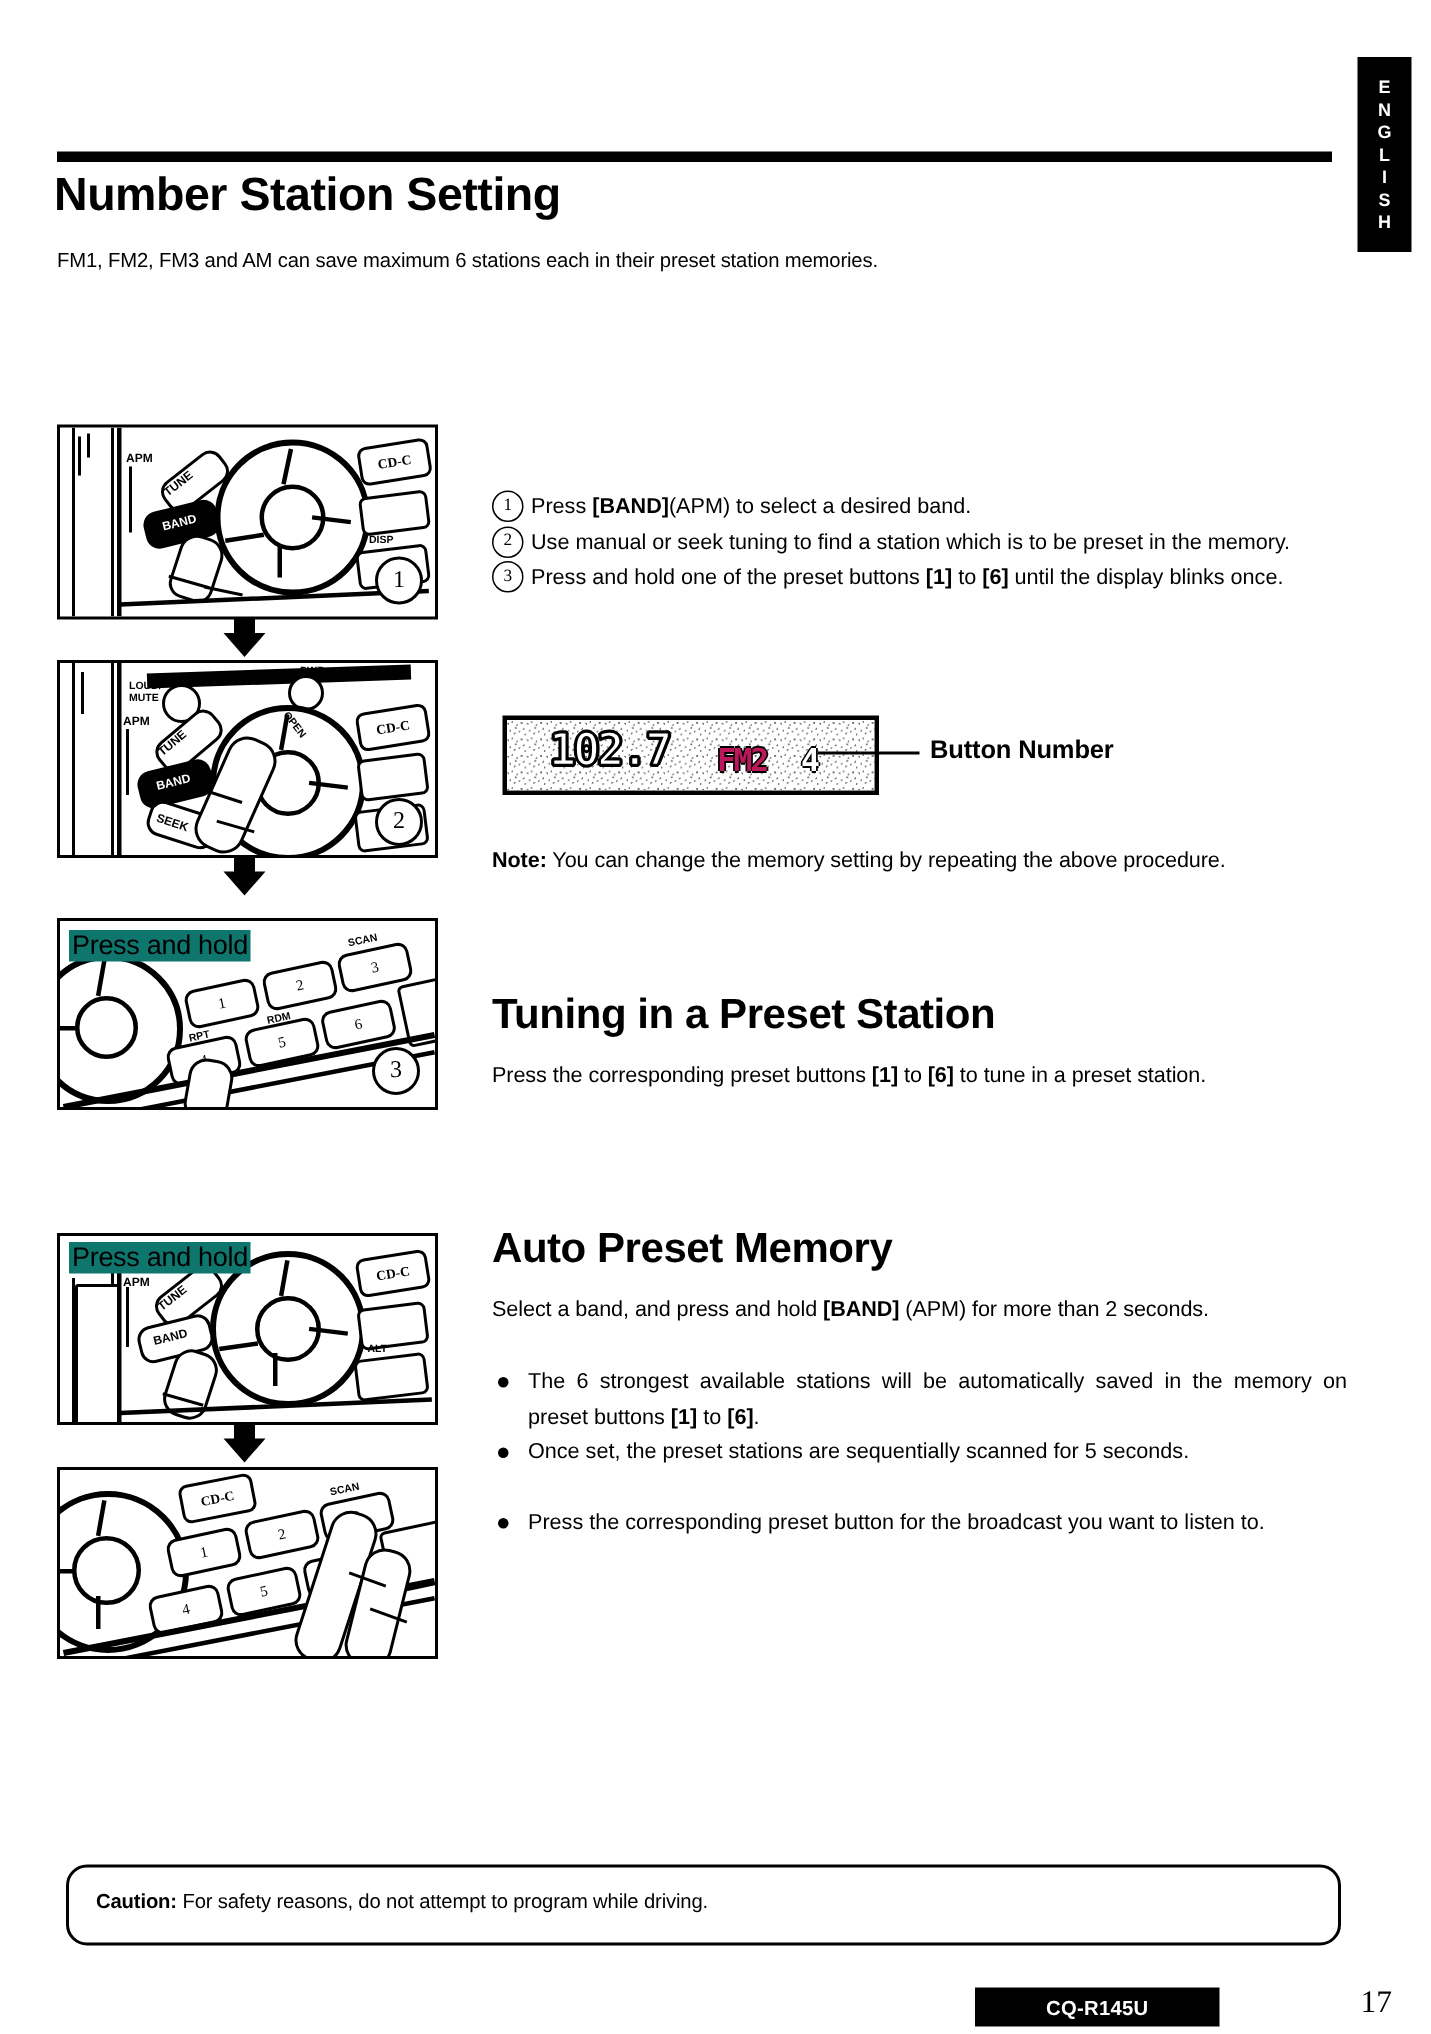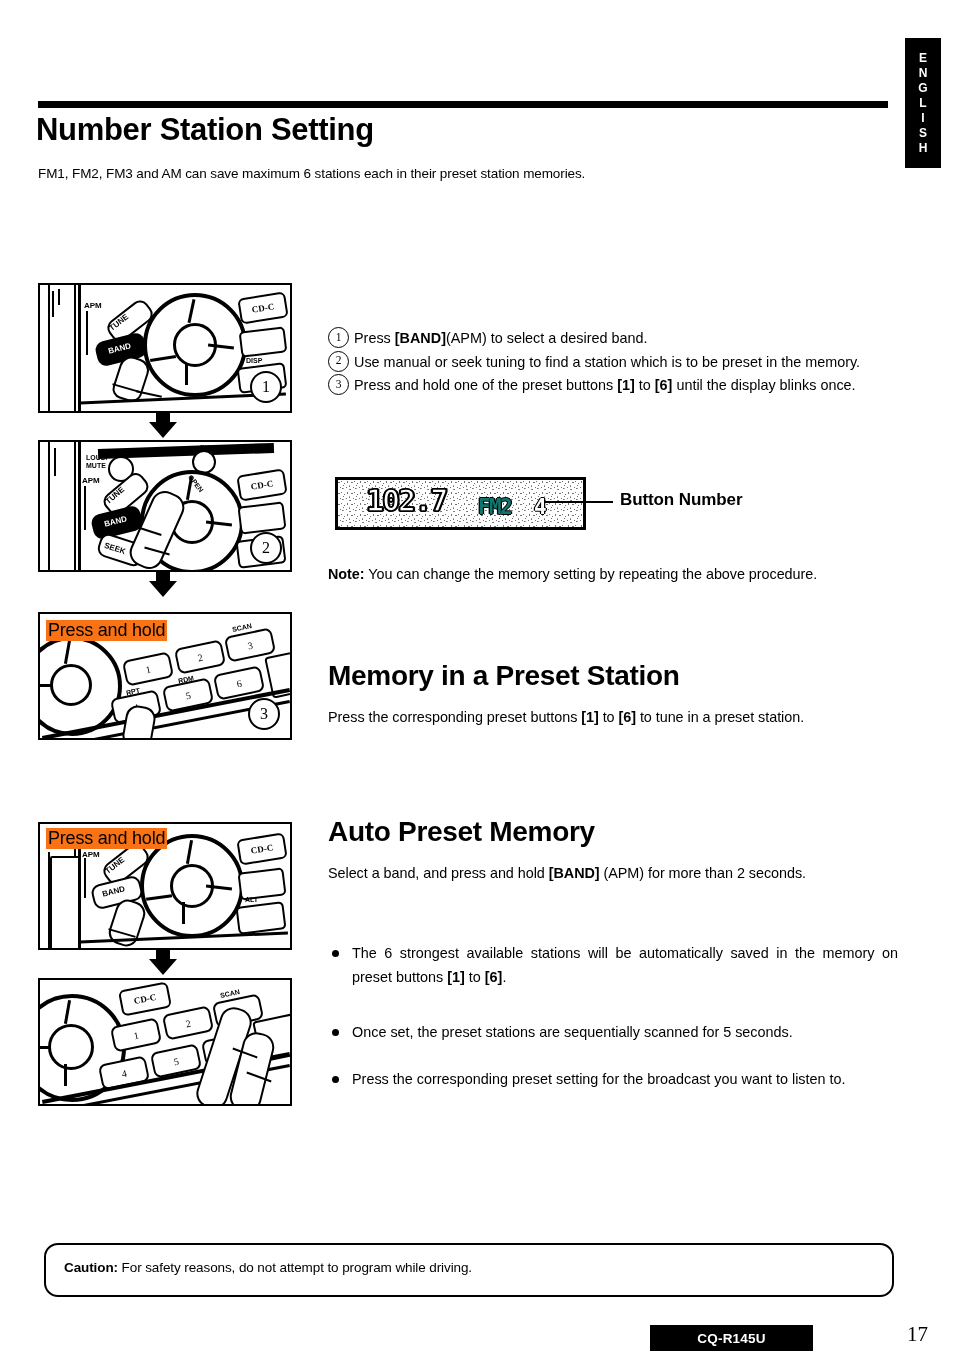--- a/index.html
+++ b/index.html
@@ -100,21 +100,21 @@
     width: 0; height: 0;
     border-left: 14px solid transparent;
     border-right: 14px solid transparent;
     border-top: 16px solid #000;
   }
 
   .press-hold-label {
     position: absolute;
     font-size: 18px;
     color: #000;
-    background: #f97316;
+    background: #0f766e;
     padding: 0 2px;
     white-space: nowrap;
     letter-spacing: -0.2px;
   }
   .step-circle {
     position: absolute;
     width: 28px;
     height: 28px;
     border: 2px solid #000;
     border-radius: 50%;
@@ -171,21 +171,20 @@
   .bullet-list {
     position: absolute;
     width: 570px;
     font-size: 14.4px;
     line-height: 23.5px;
   }
   .bullet-item {
     position: relative;
     padding-left: 24px;
     text-align: justify;
-    margin-top: 32px;
   }
   .bullet-dot {
     position: absolute;
     left: 4px;
     top: 8px;
     width: 7px;
     height: 7px;
     background: #000;
     border-radius: 50%;
   }
@@ -234,21 +233,21 @@
       -1.4px 0 #000, 1.4px 0 #000, 0 -1.4px #000, 0 1.4px #000;
   }
   .lcd-band {
     position: absolute;
     left: 140px;
     top: 15px;
     font-family: "DejaVu Sans Mono", monospace;
     font-size: 21px;
     font-weight: bold;
     letter-spacing: -1.6px;
-    color: #0f766e;
+    color: #be185d;
     text-shadow:
       -1.2px 0 #000, 1.2px 0 #000, 0 -1.2px #000, 0 1.2px #000;
   }
   .lcd-btnnum {
     position: absolute;
     left: 196px;
     top: 15px;
     font-family: "DejaVu Sans Mono", monospace;
     font-size: 21px;
     font-weight: bold;
@@ -561,38 +560,38 @@
     <div class="lcd-noise"></div>
     <div class="lcd-freq">102.7</div>
     <div class="lcd-band">FM2</div>
     <div class="lcd-btnnum">4</div>
   </div>
   <div class="callout-line"></div>
   <div class="callout-label">Button Number</div>
 
   <div class="body-text" style="left:328px; top:563px; width:570px;"><b>Note:</b> You can change the memory setting by repeating the above procedure.</div>
 
-  <div class="h2" style="left:328px; top:660px;">Memory in a Preset Station</div>
+  <div class="h2" style="left:328px; top:660px;">Tuning in a Preset Station</div>
   <div class="body-text" style="left:328px; top:706px; width:570px;">Press the corresponding preset buttons <b>[1]</b> to <b>[6]</b> to tune in a preset station.</div>
 
   <div class="h2" style="left:328px; top:816px;">Auto Preset Memory</div>
   <div class="body-text" style="left:328px; top:862px; width:570px;">Select a band, and press and hold <b>[BAND]</b> (APM) for more than 2 seconds.</div>
 
   <div class="bullet-list" style="left:328px; top:910px;">
     <div class="bullet-item">
       <span class="bullet-dot"></span>
       <span>The 6 strongest available stations will be automatically saved in the memory on preset buttons <b>[1]</b> to <b>[6]</b>.</span>
     </div>
     <div class="bullet-item">
       <span class="bullet-dot"></span>
       <span>Once set, the preset stations are sequentially scanned for 5 seconds.</span>
     </div>
     <div class="bullet-item" style="margin-top:23px;">
       <span class="bullet-dot"></span>
-      <span>Press the corresponding preset setting for the broadcast you want to listen to.</span>
+      <span>Press the corresponding preset button for the broadcast you want to listen to.</span>
     </div>
   </div>
 
   <div class="caution-box">
     <div class="caution-text"><b>Caution:</b> For safety reasons, do not attempt to program while driving.</div>
   </div>
 
   <div class="model-badge">CQ-R145U</div>
   <div class="page-number">17</div>
 

